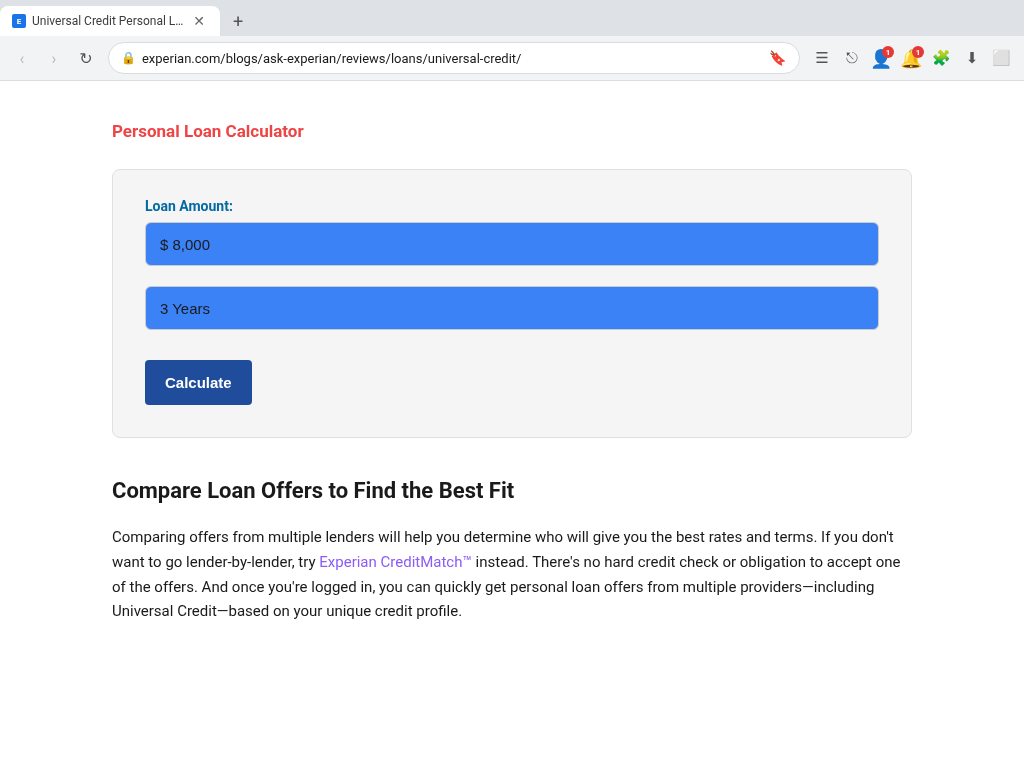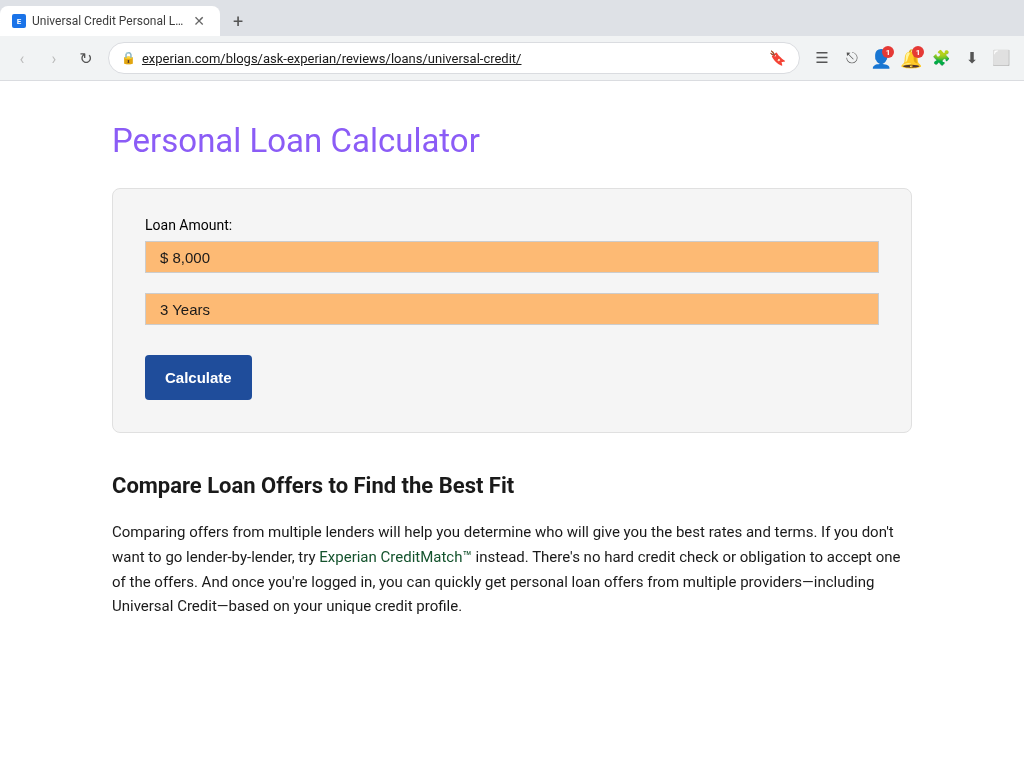--- a/index.html
+++ b/index.html
@@ -134,21 +134,20 @@
 
     .lock-icon {
       font-size: 12px;
       color: #555;
     }
 
     .address-text {
       font-size: 13px;
       color: #1a1a1a;
       flex: 1;
-      text-decoration: underline;
     }
 
     .toolbar-icons {
       display: flex;
       align-items: center;
       gap: 2px;
     }
 
     .toolbar-icon-btn {
       width: 28px;
@@ -180,55 +179,55 @@
     }
 
     
     .page-content {
       max-width: 920px;
       margin: 0 auto;
       padding: 40px 60px 40px;
     }
 
     .page-title {
-      font-size: 33px;
-      font-weight: 400;
-      color: #8b5cf6;
+      font-size: 17px;
+      font-weight: 700;
+      color: #ef4444;
       margin-bottom: 28px;
     }
 
     .calculator-card {
       background: #f5f5f5;
       border: 1px solid #e0e0e0;
       border-radius: 8px;
       padding: 28px 32px 32px;
       margin-bottom: 40px;
     }
 
     .field-group {
       margin-bottom: 20px;
     }
 
     .field-label {
       font-size: 14px;
-      font-weight: 400;
-      color: #000000;
+      font-weight: 700;
+      color: #0369a1;
       margin-bottom: 8px;
       display: block;
     }
 
     .field-input {
       width: 100%;
-      height: 32px;
+      height: 44px;
       border: 1px solid #ccc;
-      border-radius: 0;
+      border-radius: 6px;
       padding: 0 14px;
       font-size: 15px;
       color: #1a1a1a;
-      background: #fdba74;
+      background: #3b82f6;
       outline: none;
     }
 
     .calculate-btn {
       background: #1f4d9b;
       color: #fff;
       border: none;
       border-radius: 4px;
       padding: 14px 20px;
       font-size: 15px;
@@ -244,21 +243,21 @@
       margin-bottom: 22px;
     }
 
     .section-text {
       font-size: 15px;
       line-height: 1.65;
       color: #1a1a1a;
     }
 
     .section-link {
-      color: #14532d;
+      color: #8b5cf6;
       text-decoration: none;
     }
   </style>
 </head>
 <body>
 
 <div class="browser-chrome">
 
   <div class="tab-bar">
     <div class="tab">

